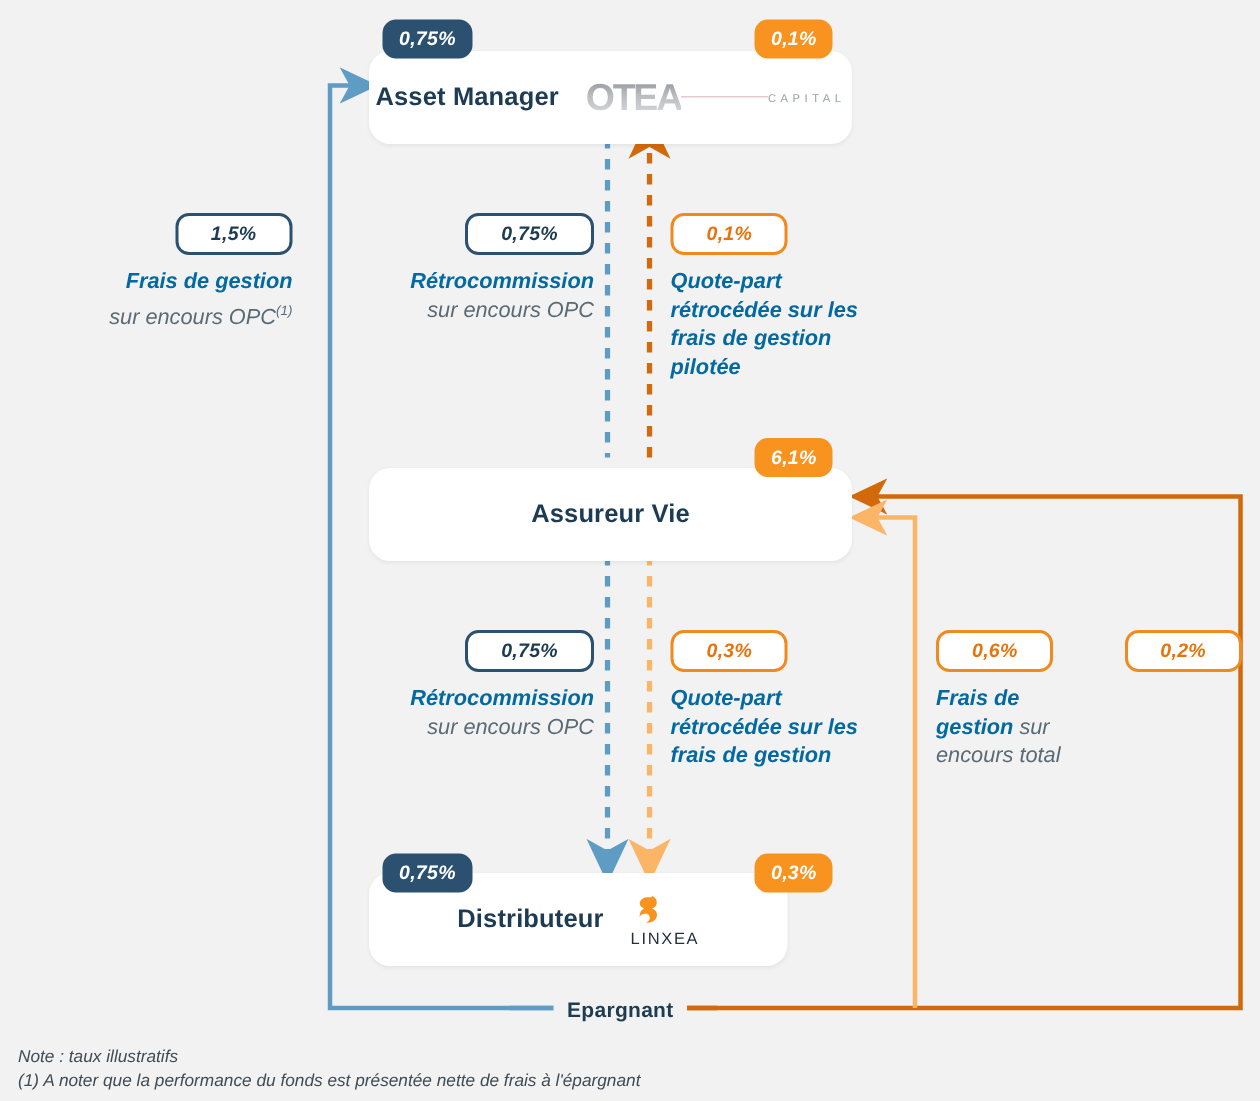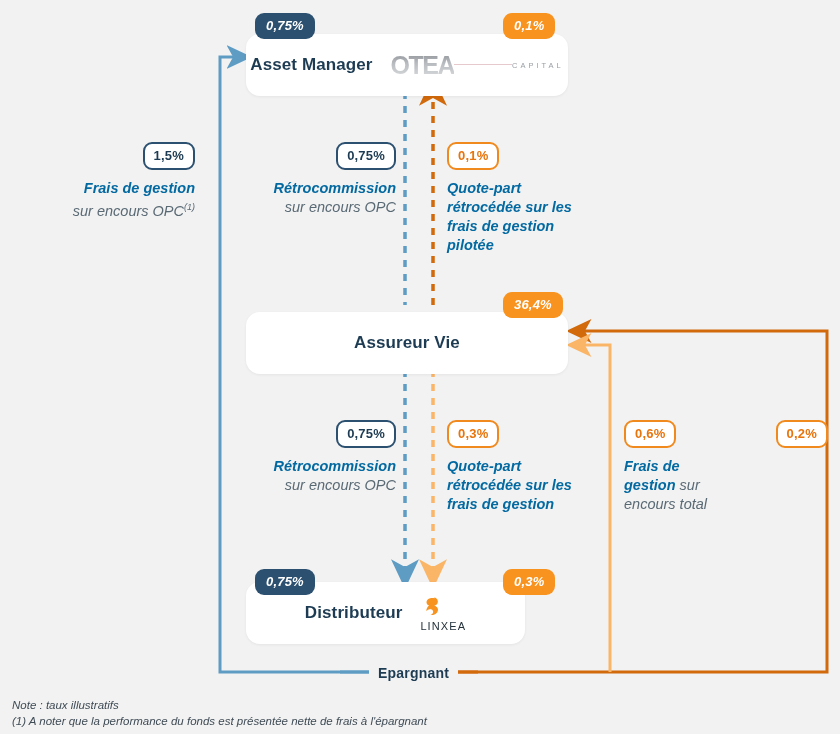--- a/index.html
+++ b/index.html
@@ -51,22 +51,22 @@
   .badge-outline-orange {
     background: #ffffff; color: #e8740c;
     border: 2px solid #f08a1e;
   }
 
   
   .flow-label { position: absolute; }
   .flow-badge-wrap { margin-bottom: 9px; }
   .flow-badge {
     display: inline-block;
-    font-size: 13px; font-weight: bold; 
-    padding: 4px 9px 5px; border-radius: 9px; white-space: nowrap;
+    font-size: 13px; font-weight: bold; font-style: italic;
+    padding: 4px 22px 5px; border-radius: 9px; white-space: nowrap;
     letter-spacing: 0.2px;
   }
   .flow-text {
     font-size: 14.5px; line-height: 19px;
     color: #5a6a75; font-style: italic;
   }
   .flow-text b { color: #0369a1; font-weight: bold; font-style: italic; }
   .align-right { text-align: right; }
   .align-left { text-align: left; }
 
@@ -164,21 +164,21 @@
         <span class="logo-otea-sub">CAPITAL</span>
       </span>
     </div>
   </div>
   <span class="badge badge-filled-navy" style="left:255px; top:13px;">0,75%</span>
   <span class="badge badge-filled-orange" style="left:503px; top:13px;">0,1%</span>
 
   <div class="entity-box" style="left:246px; top:312px; width:322px; height:62px;">
     <span class="entity-title">Assureur Vie</span>
   </div>
-  <span class="badge badge-filled-orange" style="left:503px; top:292px;">36,4%</span>
+  <span class="badge badge-filled-orange" style="left:503px; top:292px;">6,1%</span>
 
   <div class="entity-box" style="left:246px; top:582px; width:279px; height:62px;">
     <div class="entity-inner">
       <span class="entity-title">Distributeur</span>
       <span class="logo-linxea">
         <svg width="24" height="24" viewBox="0 0 24 24">
           <path d="M14.5 2.2c2.6 1.0 3.9 3.4 3.2 5.6-0.5 1.7-2.0 2.6-3.4 2.9 1.6 0.3 3.0 1.3 3.5 2.9 0.8 2.6-0.9 5.3-3.9 6.2-1.1 0.3-2.3 0.4-3.4 0.2 1.3-0.5 2.3-1.3 2.6-2.4 0.4-1.4-0.4-2.7-1.9-3.2-1.9-0.6-3.9 0.2-4.8 1.8-0.2-2.3 0.9-4.4 2.9-5.6-1.6-0.5-2.7-1.7-2.8-3.2-0.1-1.9 1.5-3.6 3.8-4.1 1.3-0.3 2.7-0.2 4.2-0.1z" fill="#f7931e"></path>
           <path d="M9.0 14.6c1.0-0.9 2.4-1.0 3.3-0.2 0.6 0.6 0.7 1.5 0.2 2.2-0.9-1.2-2.2-1.8-3.5-2.0z" fill="#ffffff" opacity="0.35"></path>
         </svg>
         <span class="logo-linxea-name">LINXEA</span>

